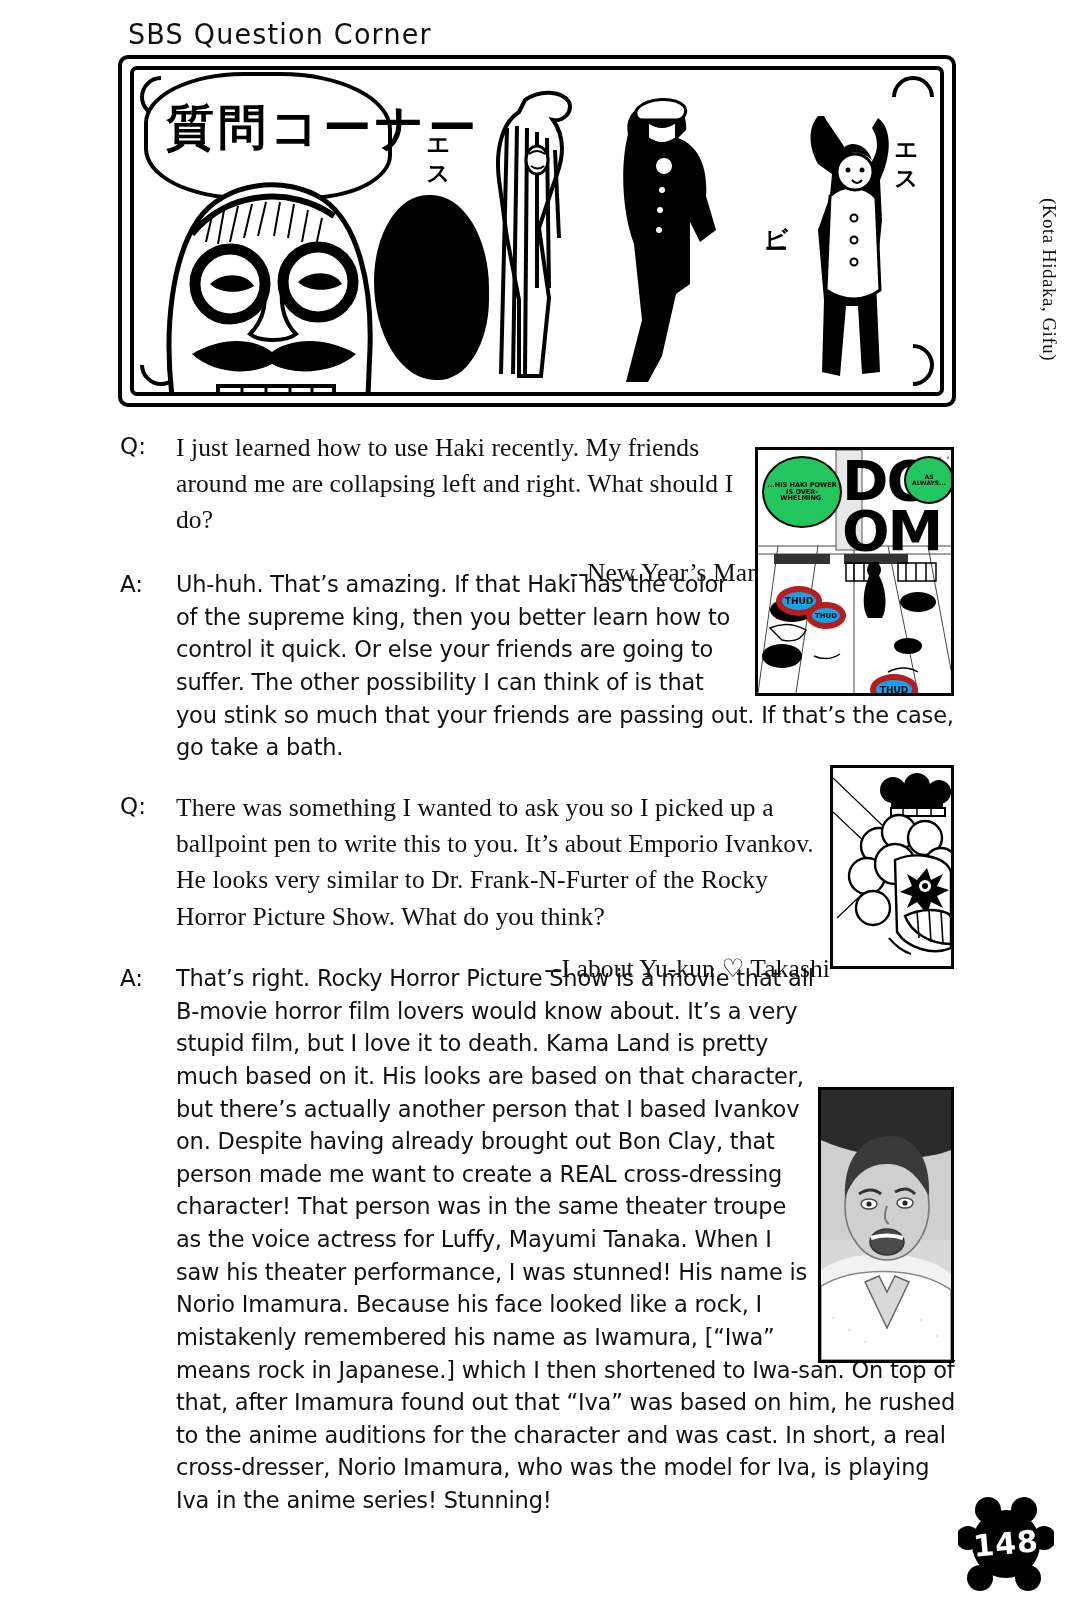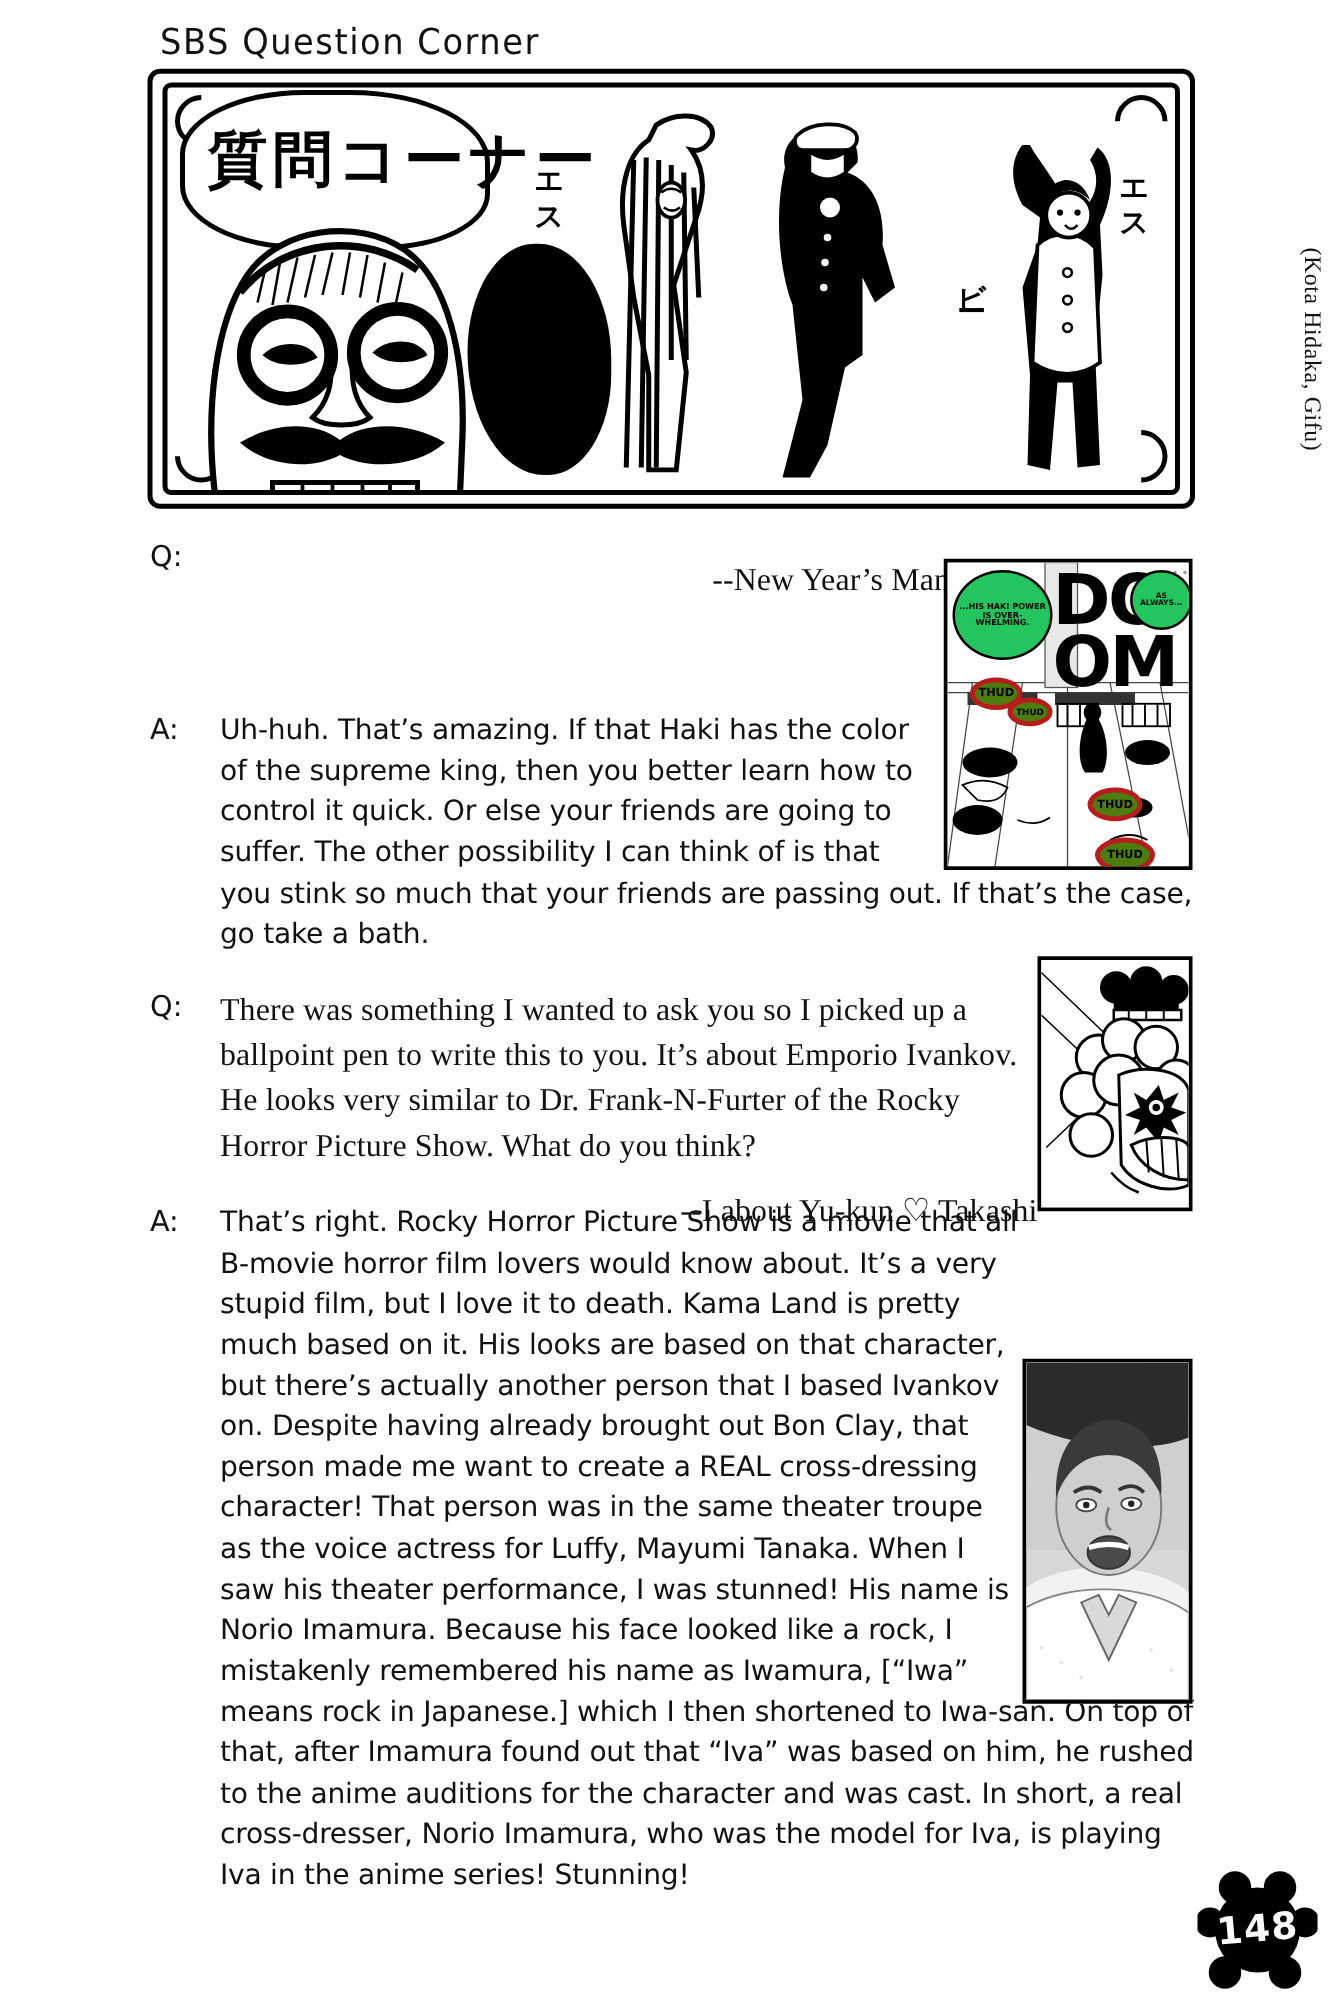--- a/index.html
+++ b/index.html
@@ -216,30 +216,31 @@
     font-weight: bold;
     display: flex;
     align-items: center;
     justify-content: center;
     text-align: center;
     color: #000;
     line-height: 1.05;
   }
   .thud {
     position: absolute;
-    background: #4d7c0f;
-    border: 4px solid #b91c1c;
+    background: #0ea5e9;
+    border: 6px solid #b91c1c;
     border-radius: 50%;
     font-family: "DejaVu Sans", sans-serif;
     font-weight: bold;
     font-size: 9px;
     display: flex;
     align-items: center;
     justify-content: center;
     color: #000;
+    margin-top: 44px;
   }
   .sfx-doom {
     position: absolute;
     font-family: "DejaVu Sans", sans-serif;
     font-weight: bold;
     font-size: 56px;
     color: #000;
     letter-spacing: -2px;
     line-height: 0.9;
   }
@@ -514,20 +515,21 @@
         <circle cx="28" cy="240" r="1.5"></circle>
         <circle cx="44" cy="252" r="1.5"></circle>
       <circle cx="100" cy="230" r="1.5"></circle>
         <circle cx="116" cy="246" r="1.5"></circle>
     </g>
   </svg>
 </div>
 
 <div class="qa q-block" id="q1">
   <span class="marker q-marker-glyph">Q:</span>
+  <span class="body-text">I just learned how to use Haki recently. My friends around me are collapsing left and right. What should I do?</span>
   <div class="signature">--New Year’s Man</div>
 </div>
 
 <div class="qa a-block" id="a1">
   <span class="marker">A:</span>
   <span class="body-text" style="display:block;">
     <span class="shape-a1" style="shape-outside:inset(0); width:210px; height:120px;"></span>
     <span>Uh-huh. That’s amazing. If that Haki has the color of the supreme king, then you better learn how to control it quick. Or else your friends are going to suffer. The other possibility I can think of is that you stink so much that your friends are passing out. If that’s the case, go take a bath.</span>
   </span>
 </div>

